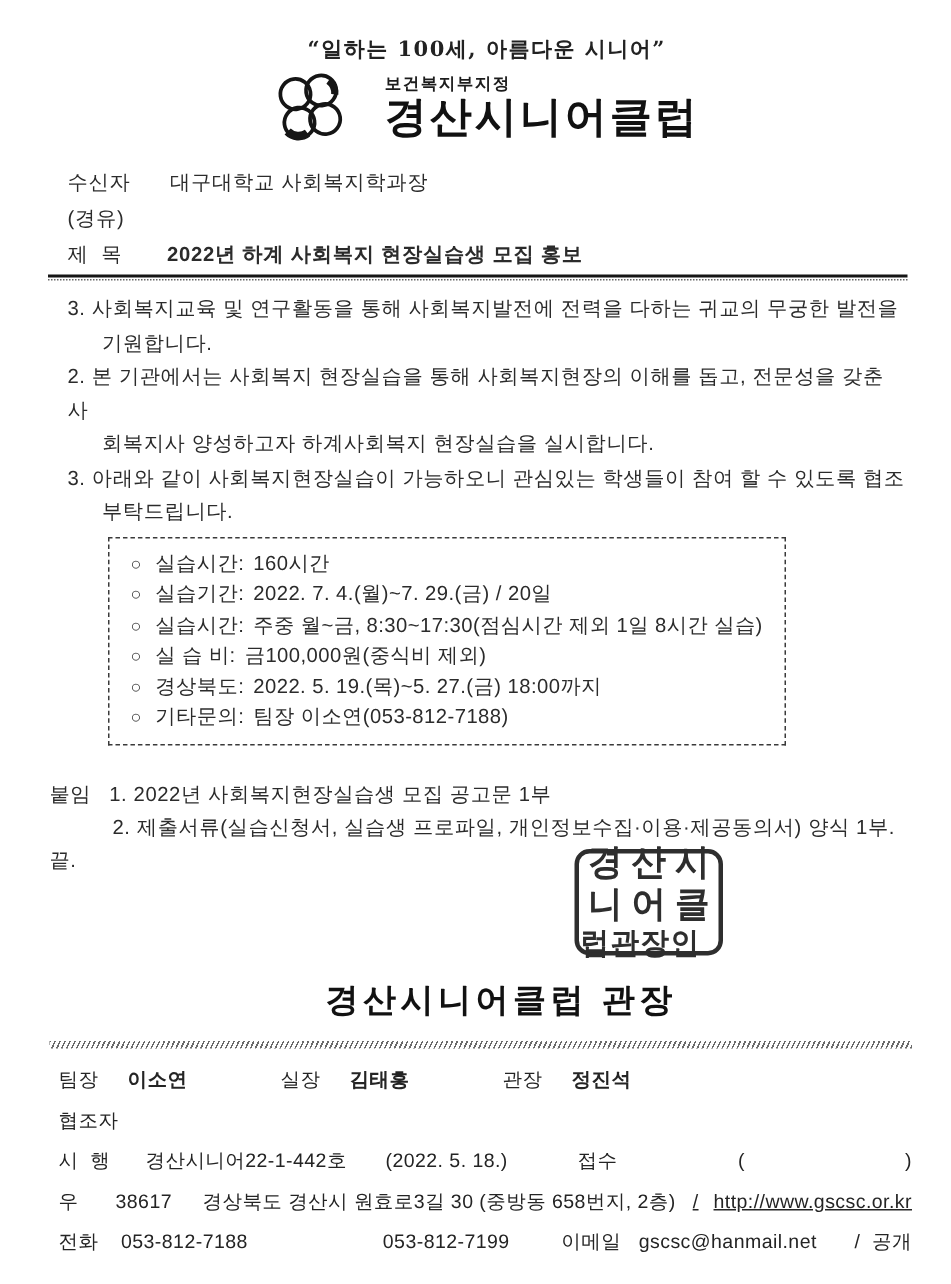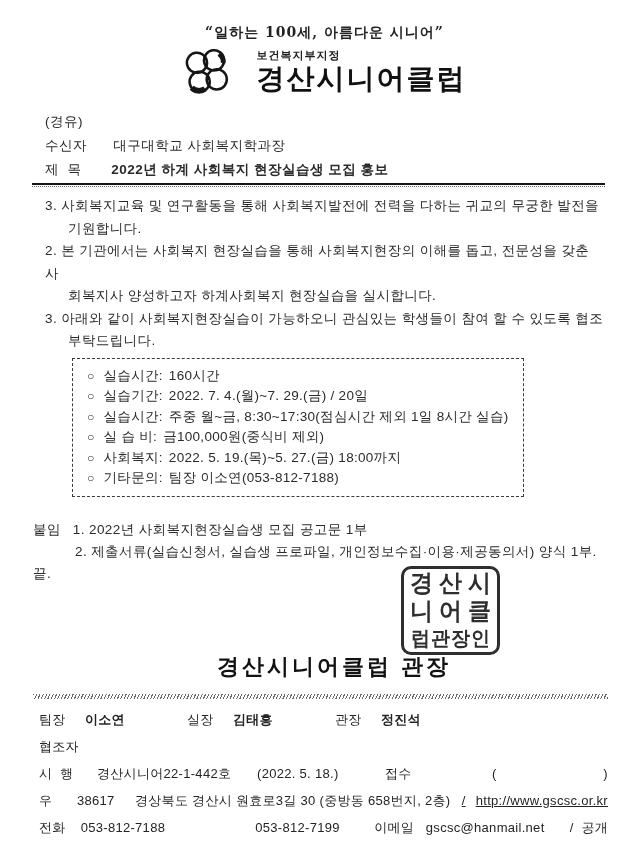--- a/index.html
+++ b/index.html
@@ -77,25 +77,25 @@
 
   
   .signature-line {
     margin-top:66px;
     padding-left:172px;
     font-size:22px; font-weight:800; letter-spacing:3px;
     color:#111;
     height:32px; line-height:32px;
   }
   .seal {
-    position:absolute; left:401px; top:566px;
-    width:99px; height:89px;
+    position:absolute; left:383px; top:566px;
+    width:99px; height:71px;
     border:3px solid #2e2e2e;
     border-radius:10px;
-    display:flex; flex-direction:column; justify-content:center; align-items:center;
+    display:flex; flex-direction:column; justify-content:center; align-items:flex-start;
     background:rgba(255,255,255,0.0);
     color:#2e2e2e;
     font-weight:800;
   }
   .seal-row { line-height:28px; font-size:23px; letter-spacing:6px; text-indent:6px; transform:scaleY(1.05); }
   .seal-row.r3 { font-size:19px; letter-spacing:1px; text-indent:1px; }
 
   
   .footer-sep {
     position:absolute; left:33px; right:26px; top:694px;
@@ -141,26 +141,26 @@
         </g>
       </svg>
     </span>
     <span class="logo-texts">
       <span class="logo-cert">보건복지부지정</span>
       <span class="logo-org">경산시니어클럽</span>
     </span>
   </div>
 
   <div class="doc-header">
-    <div class="hdr-line">
-      <span>(경유)</span>
-    </div>
     <div class="hdr-line recipient-line">
       <span class="hdr-label">수신자</span>
       <span>대구대학교 사회복지학과장</span>
+    </div>
+    <div class="hdr-line">
+      <span>(경유)</span>
     </div>
     <div class="hdr-line subject-line">
       <span class="hdr-label ws-pre">제  목</span>
       <span class="subject-text">2022년 하계 사회복지 현장실습생 모집 홍보</span>
     </div>
     <div class="subject-divider"></div>
   </div>
 
   <div class="doc-body">
     <div>
@@ -183,21 +183,21 @@
       <div class="box-row">
         <span class="box-bullet">○</span><span>실습기간</span><span class="box-colon">:</span><span>2022. 7. 4.(월)~7. 29.(금) / 20일</span>
       </div>
       <div class="box-row">
         <span class="box-bullet">○</span><span>실습시간</span><span class="box-colon">:</span><span>주중 월~금, 8:30~17:30(점심시간 제외 1일 8시간 실습)</span>
       </div>
       <div class="box-row">
         <span class="box-bullet">○</span><span>실 습 비</span><span class="box-colon">:</span><span>금100,000원(중식비 제외)</span>
       </div>
       <div class="box-row">
-        <span class="box-bullet">○</span><span>사회복지</span><span class="box-colon">:</span><span>2022. 5. 19.(목)~5. 27.(금) 18:00까지</span>
+        <span class="box-bullet">○</span><span>경상북도</span><span class="box-colon">:</span><span>2022. 5. 19.(목)~5. 27.(금) 18:00까지</span>
       </div>
       <div class="box-row">
         <span class="box-bullet">○</span><span>기타문의</span><span class="box-colon">:</span><span>팀장 이소연(053-812-7188)</span>
       </div>
     </div>
 
     <div class="attachments">
       <div class="att-row1">
         <span class="att-label">붙임</span><span>1. 2022년 사회복지현장실습생 모집 공고문 1부</span>
       </div>

